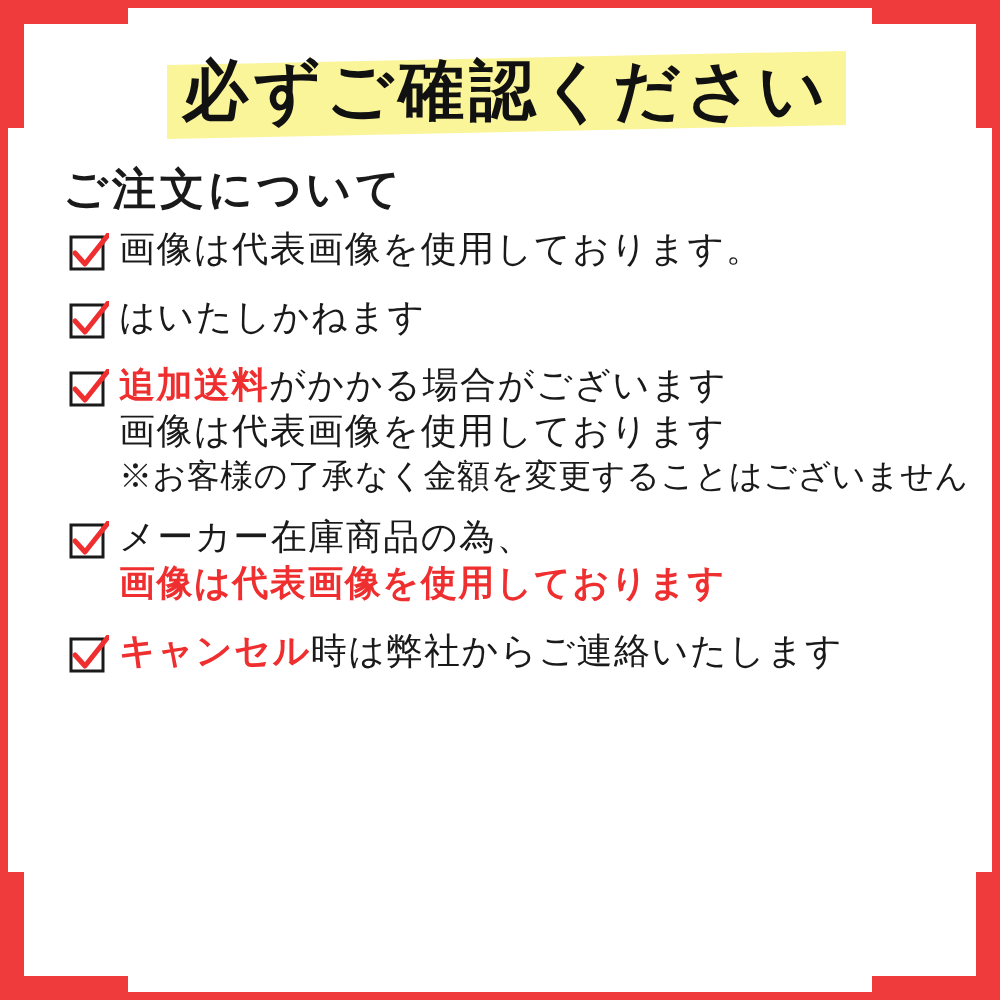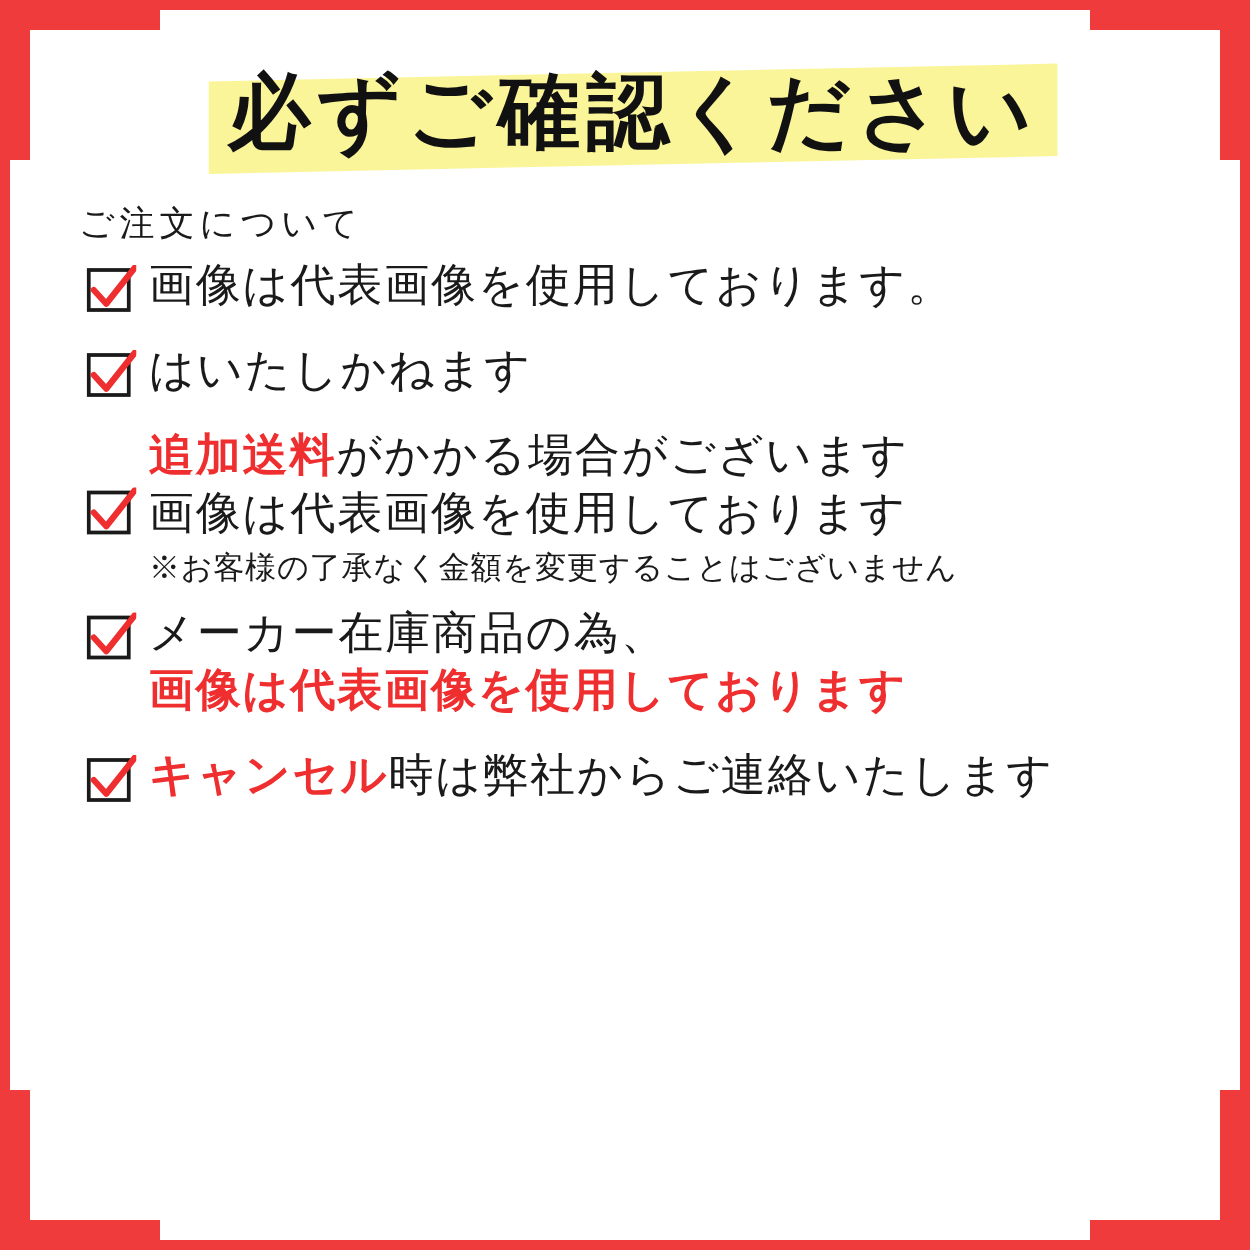--- a/index.html
+++ b/index.html
@@ -65,22 +65,22 @@
     display: inline-block;
     font-size: 66px;
     font-weight: bold;
     color: #111111;
     letter-spacing: 5px;
     line-height: 110px;
     font-family: "Liberation Serif", "DejaVu Serif", serif;
   }
 
   .section-heading {
-    font-size: 28px;
-    font-weight: normal;
+    font-size: 44px;
+    font-weight: bold;
     color: #1a1a1a;
     letter-spacing: 4px;
     margin: 6px 0 10px 8px;
     font-family: "Liberation Serif", "DejaVu Serif", serif;
   }
 
   .item {
     display: flex;
     align-items: flex-start;
     margin: 0 0 22px 14px;
@@ -101,28 +101,28 @@
     font-size: 36px;
     line-height: 46px;
     letter-spacing: 1.5px;
     color: #1a1a1a;
     white-space: nowrap;
     font-family: Liberation Mono, monospace;
   }
   .red { color: #ef2f2f; font-weight: bold; }
   .blk { color: #1a1a1a; }
   .note {
-    font-size: 25px;
+    font-size: 33px;
     line-height: 34px;
     color: #1a1a1a;
     letter-spacing: 0.5px;
     margin-top: 2px;
     white-space: nowrap;
   }
-  .tight { margin-bottom: 14px; align-items: center; }
+  .tight { margin-bottom: 24px; }
   .sec2 { margin-top: 14px; }
 </style>
 </head>
 <body>
 
 <div class="page">
   <div class="corner tl-h"></div>
   <div class="corner tl-v"></div>
   <div class="corner tr-h"></div>
   <div class="corner tr-v"></div>

